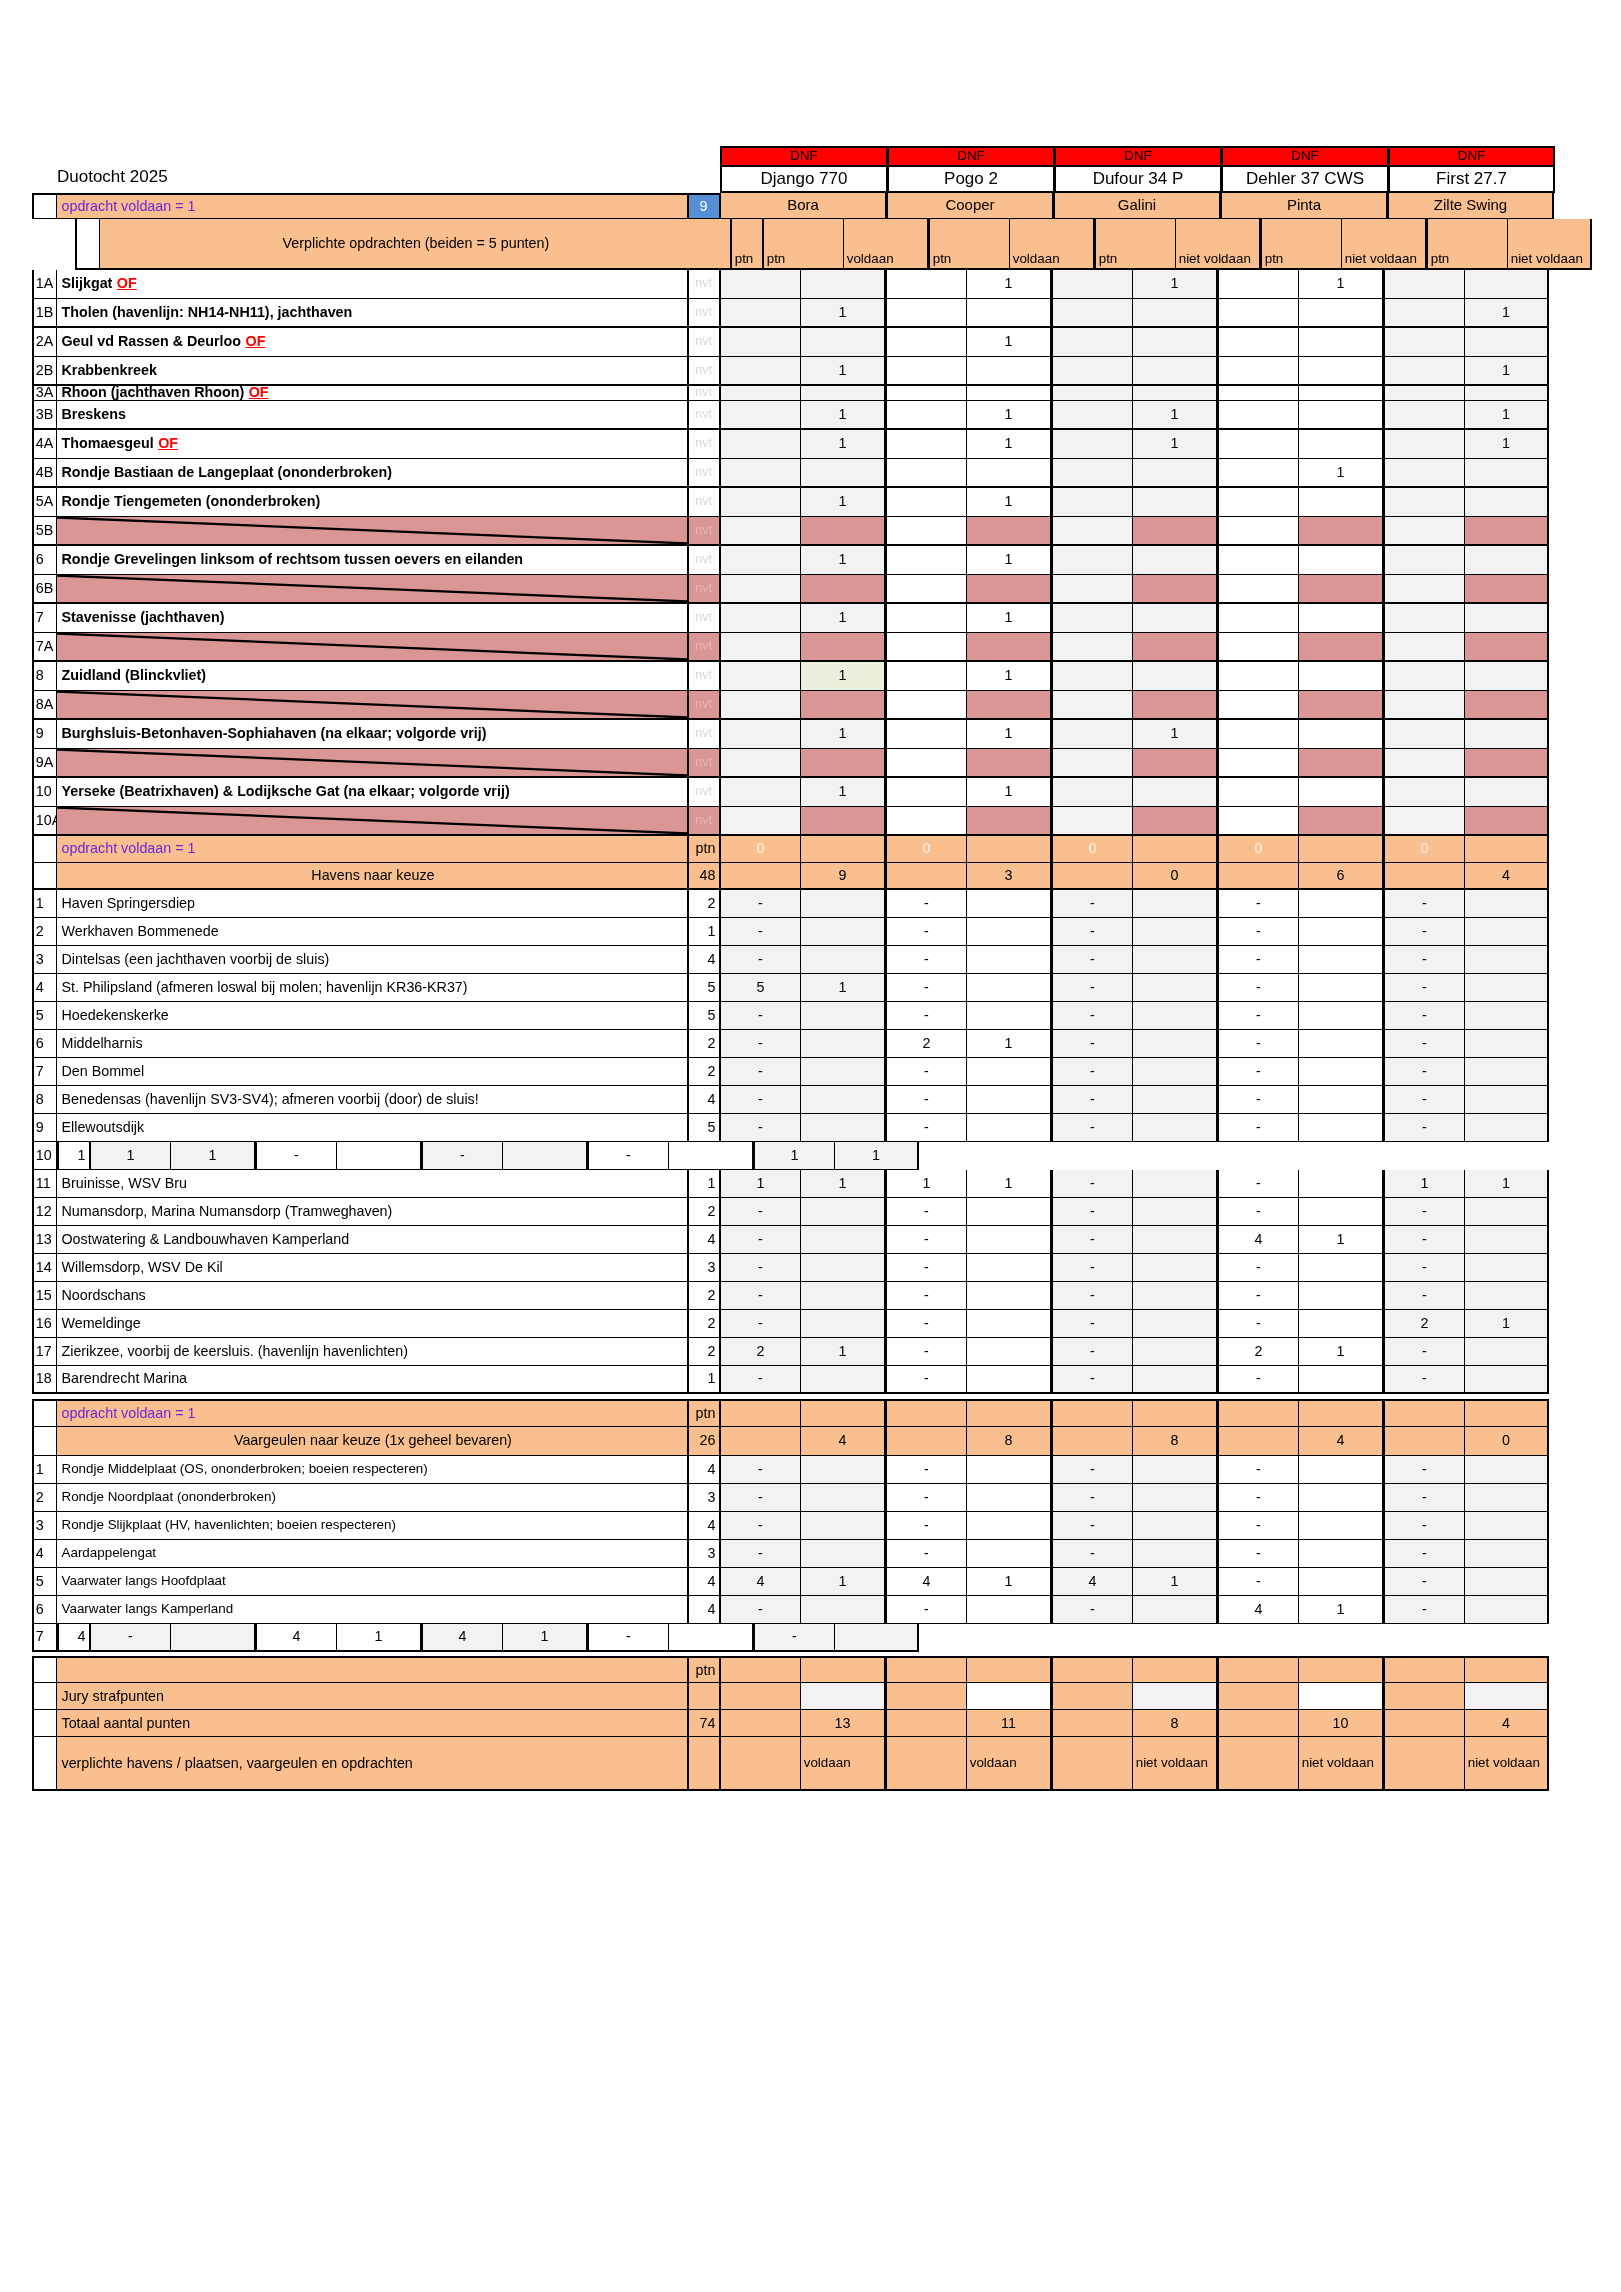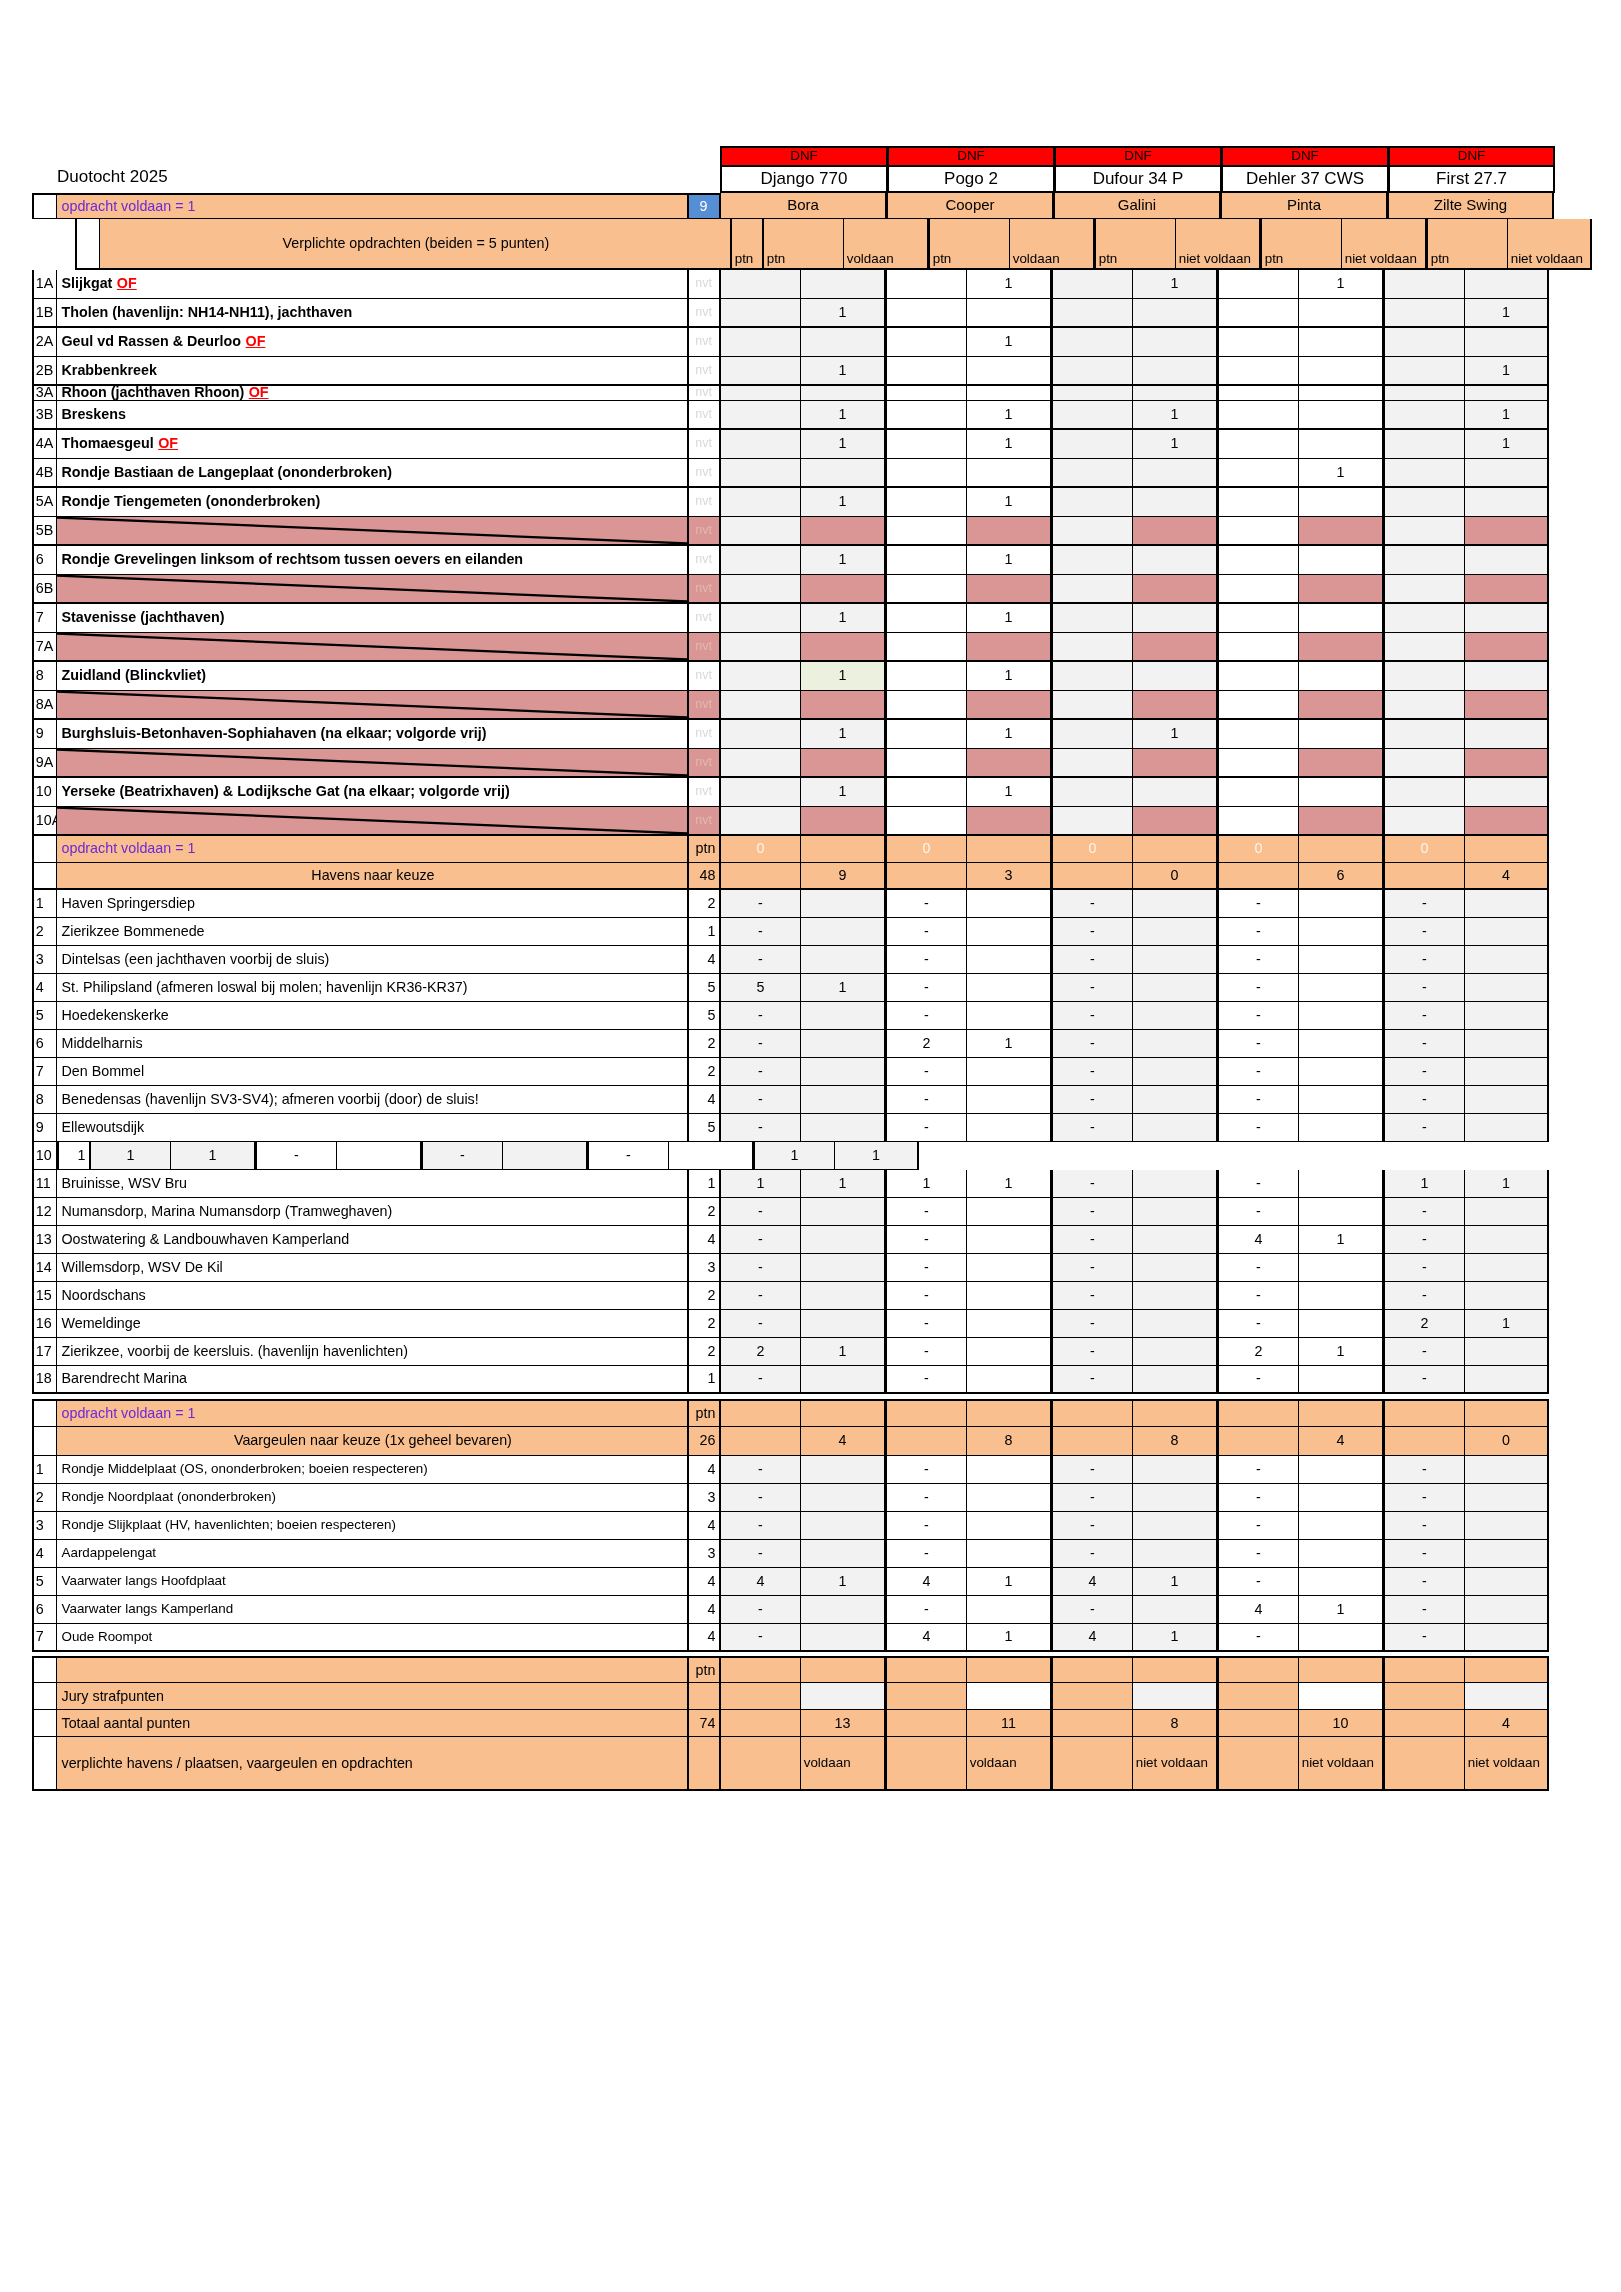--- a/index.html
+++ b/index.html
@@ -450,21 +450,21 @@
       <div class="cell w-vold bb2" style="background: rgb(255, 255, 255);"></div>
       <div class="cell w-ptn bb2" style="background: rgb(242, 242, 242);">-</div>
       <div class="cell w-vold bb2" style="background: rgb(242, 242, 242);"></div>
       <div class="cell w-ptn bb2" style="background: rgb(255, 255, 255);">-</div>
       <div class="cell w-vold bb2" style="background: rgb(255, 255, 255);"></div>
       <div class="cell w-ptn bb2" style="background: rgb(242, 242, 242);">-</div>
       <div class="cell w-vold bb2 br3" style="background: rgb(242, 242, 242);"></div>
     </div>
     <div class="row" style="height: 28px;">
       <div class="cell w-label bl3 bb2">2</div>
-      <div class="cell w-desc bb2">Zierikzee Bommenede</div>
+      <div class="cell w-desc bb2">Werkhaven Bommenede</div>
       <div class="cell w-mptn bb2">1</div>
       <div class="cell w-ptn bb2" style="background: rgb(242, 242, 242);">-</div>
       <div class="cell w-vold bb2" style="background: rgb(242, 242, 242);"></div>
       <div class="cell w-ptn bb2" style="background: rgb(255, 255, 255);">-</div>
       <div class="cell w-vold bb2" style="background: rgb(255, 255, 255);"></div>
       <div class="cell w-ptn bb2" style="background: rgb(242, 242, 242);">-</div>
       <div class="cell w-vold bb2" style="background: rgb(242, 242, 242);"></div>
       <div class="cell w-ptn bb2" style="background: rgb(255, 255, 255);">-</div>
       <div class="cell w-vold bb2" style="background: rgb(255, 255, 255);"></div>
       <div class="cell w-ptn bb2" style="background: rgb(242, 242, 242);">-</div>
@@ -825,21 +825,20 @@
       <div class="cell w-vold bb2" style="background: rgb(255, 255, 255);"></div>
       <div class="cell w-ptn bb2" style="background: rgb(242, 242, 242);">-</div>
       <div class="cell w-vold bb2" style="background: rgb(242, 242, 242);"></div>
       <div class="cell w-ptn bb2" style="background: rgb(255, 255, 255);">4</div>
       <div class="cell w-vold bb2" style="background: rgb(255, 255, 255);">1</div>
       <div class="cell w-ptn bb2" style="background: rgb(242, 242, 242);">-</div>
       <div class="cell w-vold bb2 br3" style="background: rgb(242, 242, 242);"></div>
     </div>
     <div class="row" style="height: 28px;">
       <div class="cell w-label bl3 bb3">7</div>
-      <div class="cell w-desc smalltxt bb3">Oude Roompot</div>
       <div class="cell w-mptn bb3">4</div>
       <div class="cell w-ptn bb3" style="background: rgb(242, 242, 242);">-</div>
       <div class="cell w-vold bb3" style="background: rgb(242, 242, 242);"></div>
       <div class="cell w-ptn bb3" style="background: rgb(255, 255, 255);">4</div>
       <div class="cell w-vold bb3" style="background: rgb(255, 255, 255);">1</div>
       <div class="cell w-ptn bb3" style="background: rgb(242, 242, 242);">4</div>
       <div class="cell w-vold bb3" style="background: rgb(242, 242, 242);">1</div>
       <div class="cell w-ptn bb3" style="background: rgb(255, 255, 255);">-</div>
       <div class="cell w-vold bb3" style="background: rgb(255, 255, 255);"></div>
       <div class="cell w-ptn bb3" style="background: rgb(242, 242, 242);">-</div>

